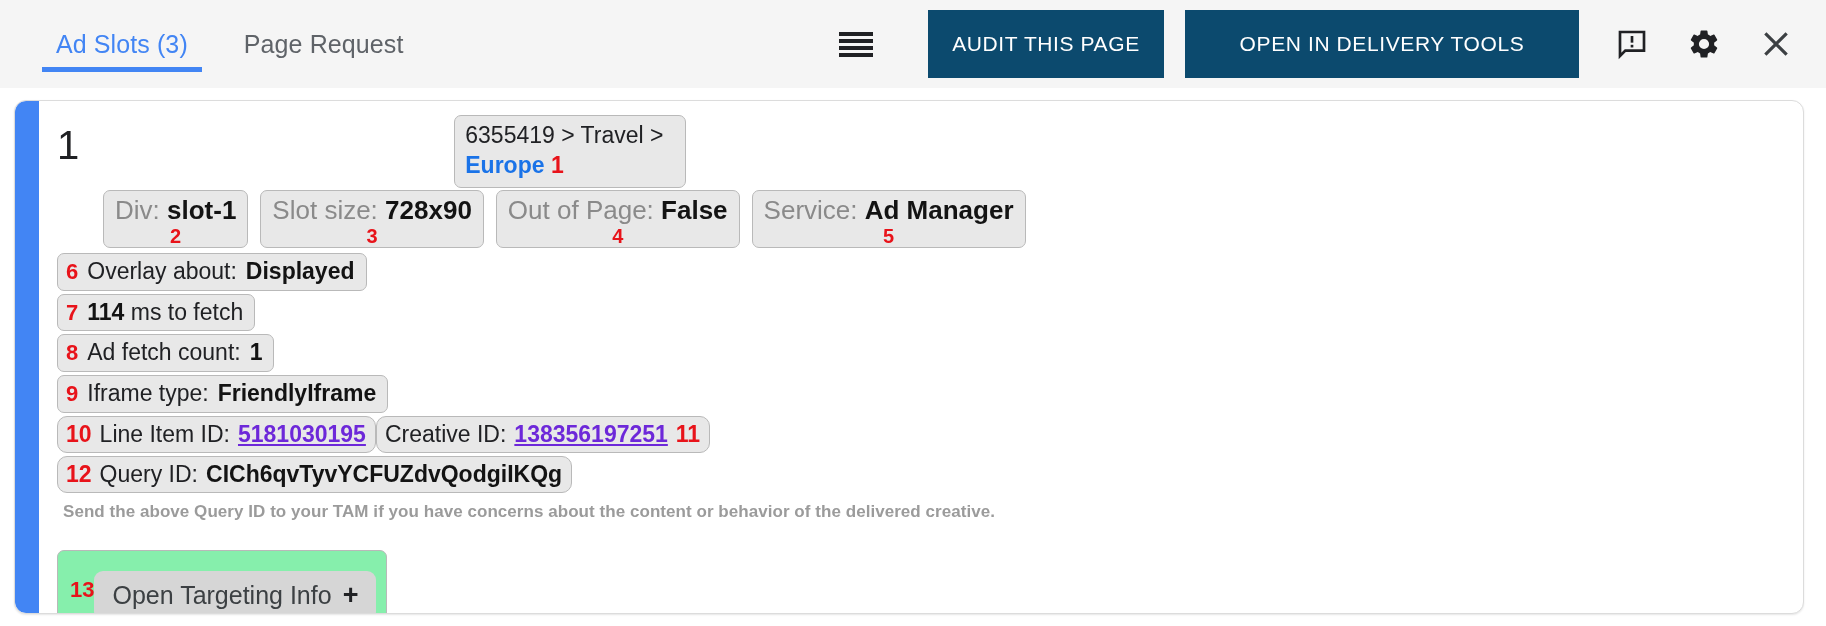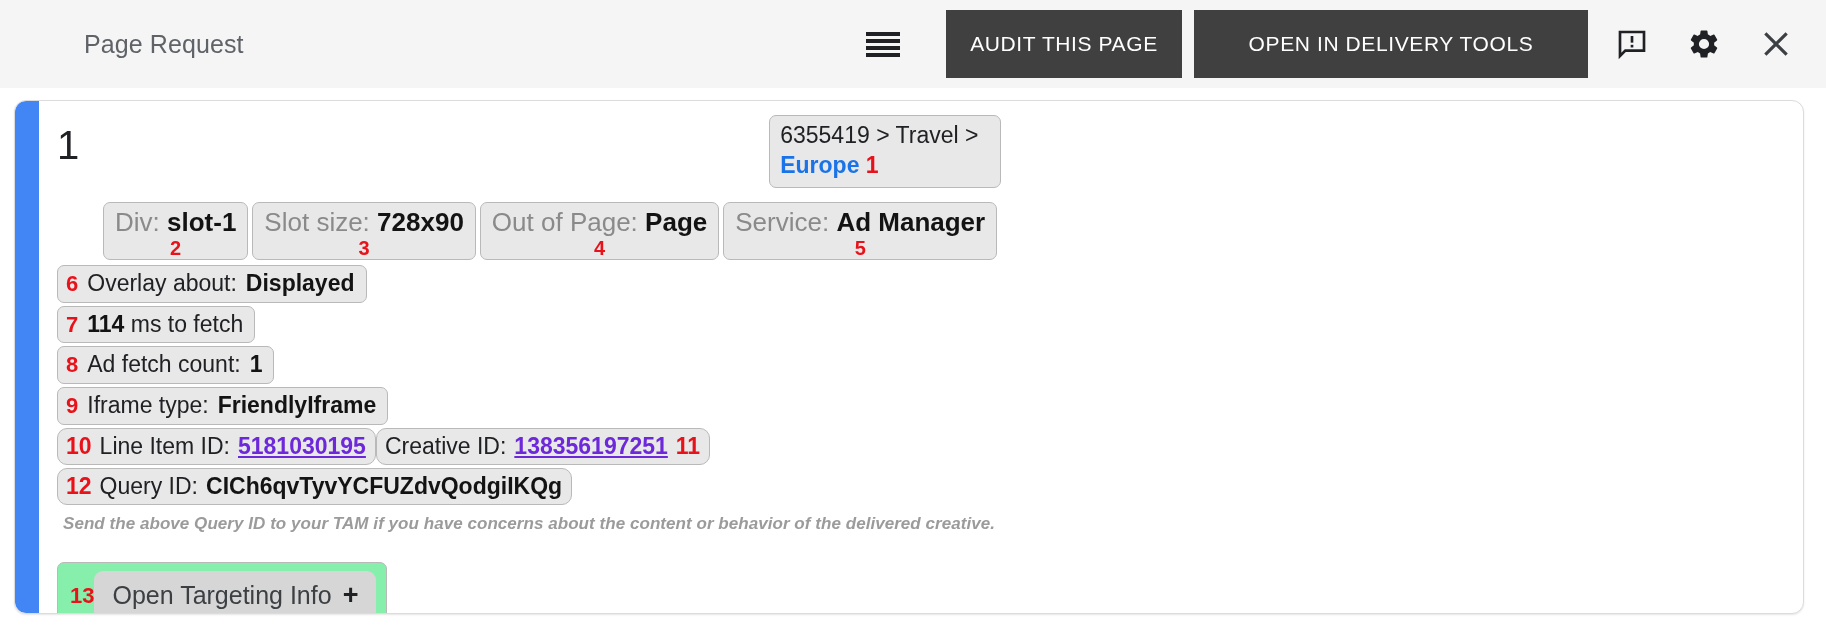--- a/index.html
+++ b/index.html
@@ -73,31 +73,31 @@
     margin-right: 46px;
     margin-left: 8px;
   }
   .hamburger span {
     display: block;
     height: 4px;
     background: #202124;
     border-radius: 0;
   }
   .btn-primary {
-    background: #404040;
+    background: #0c4a6e;
     color: #ffffff;
     border: none;
     font-family: inherit;
     font-size: 21px;
     letter-spacing: 0.6px;
     line-height: 1.25;
     cursor: pointer;
     text-align: center;
     align-self: stretch;
-    margin: 10px 0;
+    margin: 10px 9px;
     padding: 0 18px;
     display: flex;
     align-items: center;
     justify-content: center;
   }
   .btn-audit { width: 236px; }
   .btn-delivery { width: 394px; margin-left: 12px; }
 
   .icon-btn {
     width: 56px;
@@ -146,21 +146,21 @@
     align-items: flex-start;
   }
   .slot-index {
     font-size: 40px;
     color: #202124;
     line-height: 1;
     padding-top: 10px;
     width: 46px;
     flex: none;
   }
-  .header-col { display: flex; flex-direction: column; align-items: flex-end; gap: 12px; }
+  .header-col { display: flex; flex-direction: column; align-items: center; }
 
   
   .chip {
     background: #e8e8e8;
     border: 1px solid #b9b9b9;
     border-radius: 7px;
     box-sizing: border-box;
     display: inline-flex;
     align-items: center;
   }
@@ -184,21 +184,21 @@
   .num { color: #e8131a; font-weight: bold; }
 
   .meta-row {
     display: flex;
     align-items: flex-start;
     margin-top: 2px;
   }
   .meta-chip {
     position: relative;
     padding: 5px 11px 22px 11px;
-    margin-right: 4px;
+    margin-right: 12px;
     font-size: 26px;
     line-height: 1.12;
     display: block;
     text-align: left;
   }
   .meta-chip .chip-num {
     position: absolute;
     left: 0;
     right: 0;
     bottom: 1px;
@@ -235,21 +235,20 @@
   }
   .id-chip .chip-num { color: #e8131a; font-weight: bold; }
   .id-value { color: #6d28d9; font-weight: bold; text-decoration: underline; }
 
   .hint-text {
     margin: 9px 0 0 6px;
     font-size: 17px;
     font-weight: bold;
     color: #9b9b9b;
     letter-spacing: 0.05px;
-    font-style: italic;
   }
 
   .targeting-wrap {
     margin-top: 28px;
     display: inline-flex;
     align-items: center;
     background: #86efac;
     border: 1px solid #b9b9b9;
     border-radius: 7px;
     padding: 8px 10px 8px 12px;
@@ -264,29 +263,33 @@
     border: none;
     border-radius: 9px;
     font-family: inherit;
     font-size: 25px;
     color: #3c4043;
     padding: 9px 18px;
     cursor: pointer;
     display: inline-flex;
     align-items: center;
     gap: 11px;
+    margin-top: 12px;
   }
   .targeting-btn .plus { font-weight: bold; color: #202124; font-size: 27px; }
 </style>
 </head>
 <body>
 
 <div class="toolbar">
 
   <div class="tabs">
+    <button class="tab active">
+      <span>Ad Slots (3)</span>
+    </button>
     <span class="tab-spacer"></span>
     <button class="tab">
       <span>Page Request</span>
     </button>
   </div>
 
   <div class="toolbar-right">
 
     <div class="hamburger">
       <span></span>
@@ -352,21 +355,21 @@
             </div>
 
             <div class="chip meta-chip">
               <span class="label-muted">Slot size:</span>
               <span class="val-strong">728x90</span>
               <span class="chip-num">3</span>
             </div>
 
             <div class="chip meta-chip">
               <span class="label-muted">Out of Page:</span>
-              <span class="val-strong">Page</span>
+              <span class="val-strong">False</span>
               <span class="chip-num">4</span>
             </div>
 
             <div class="chip meta-chip">
               <span class="label-muted">Service:</span>
               <span class="val-strong">Ad Manager</span>
               <span class="chip-num">5</span>
             </div>
 
           </div>

